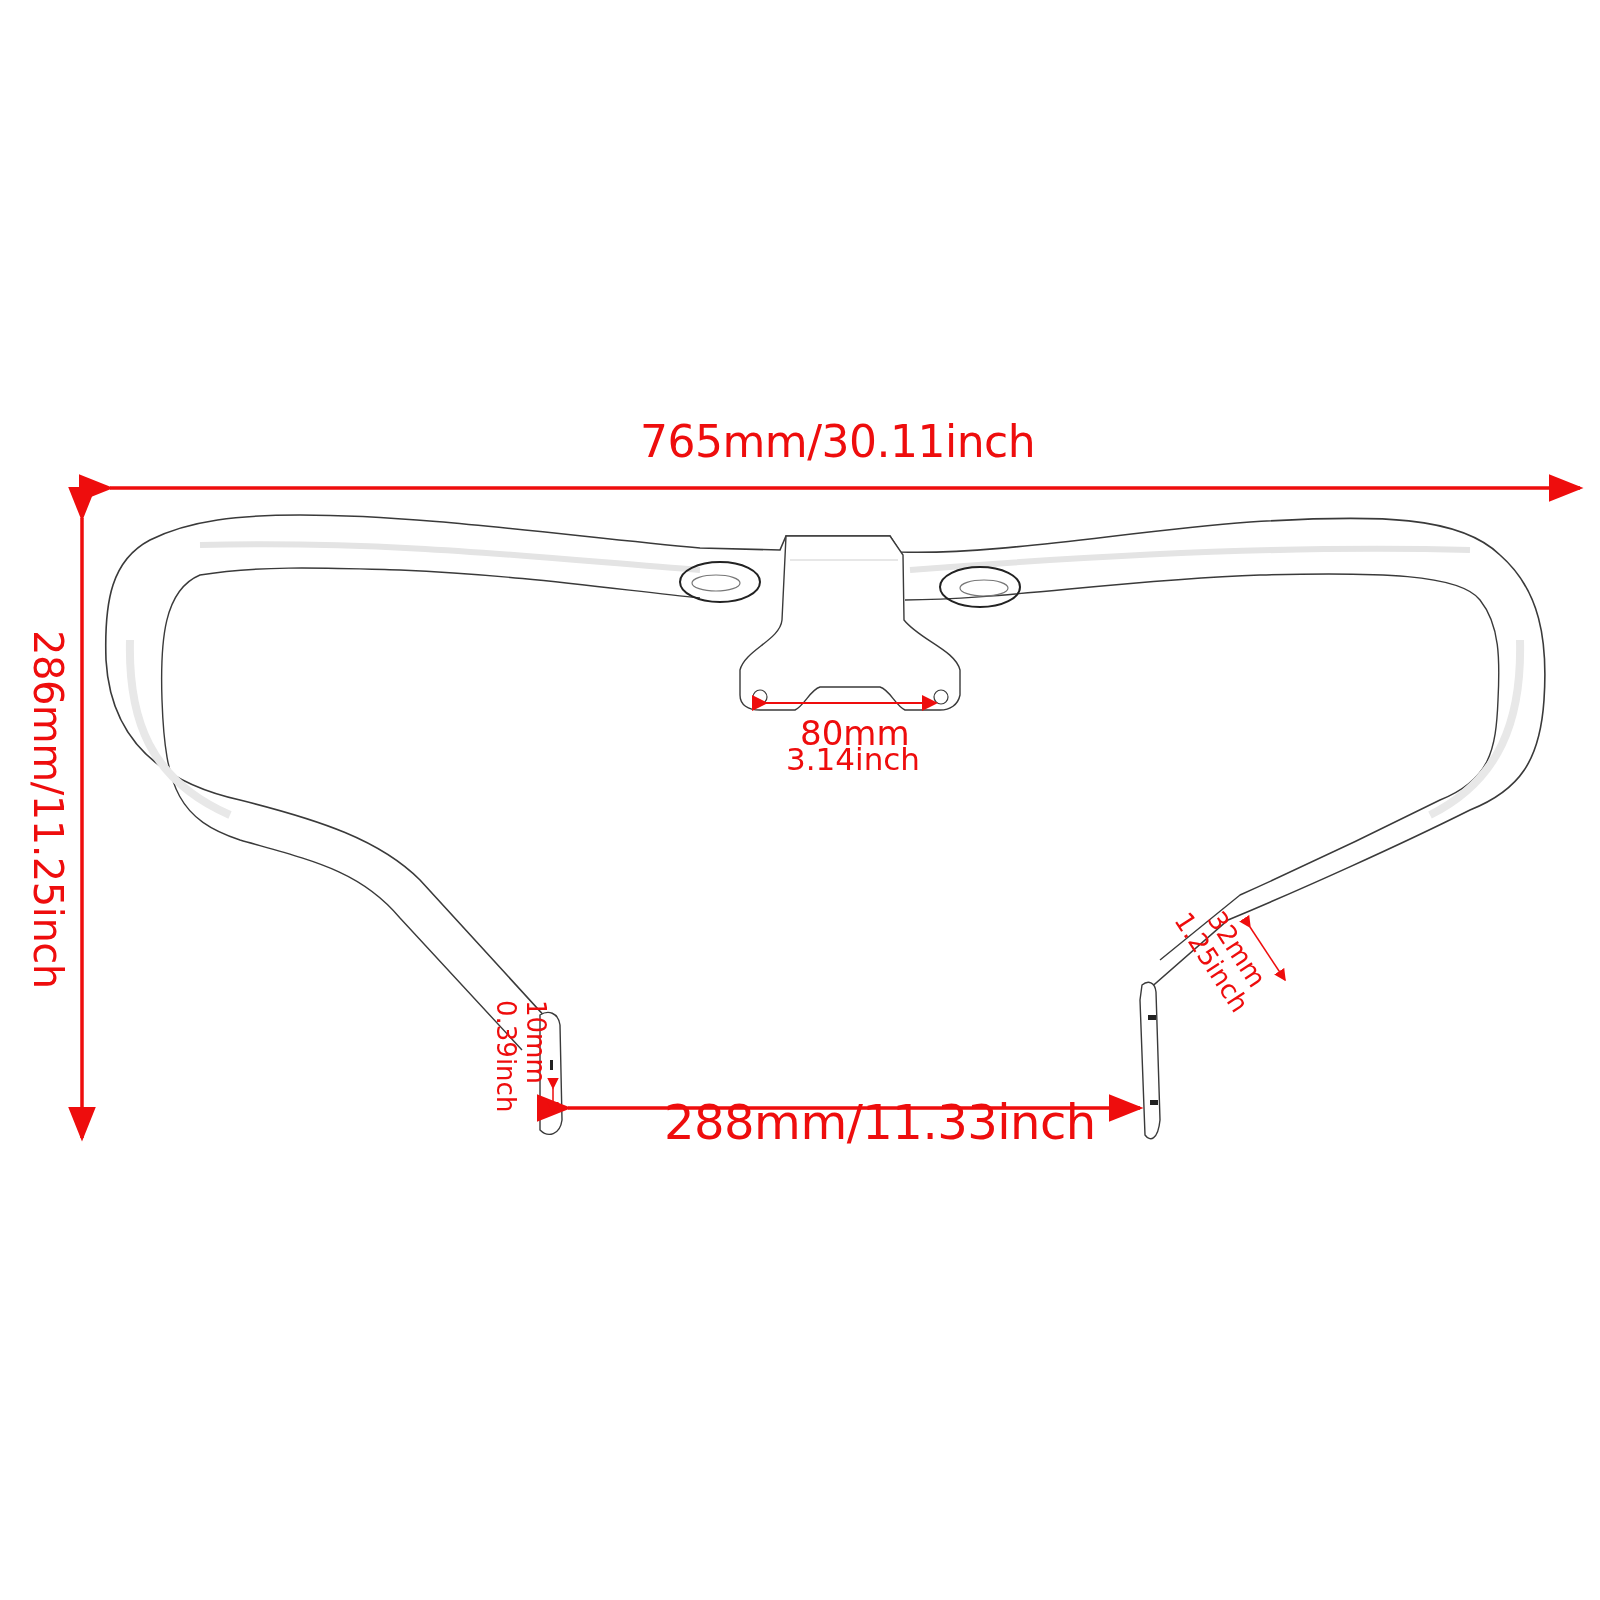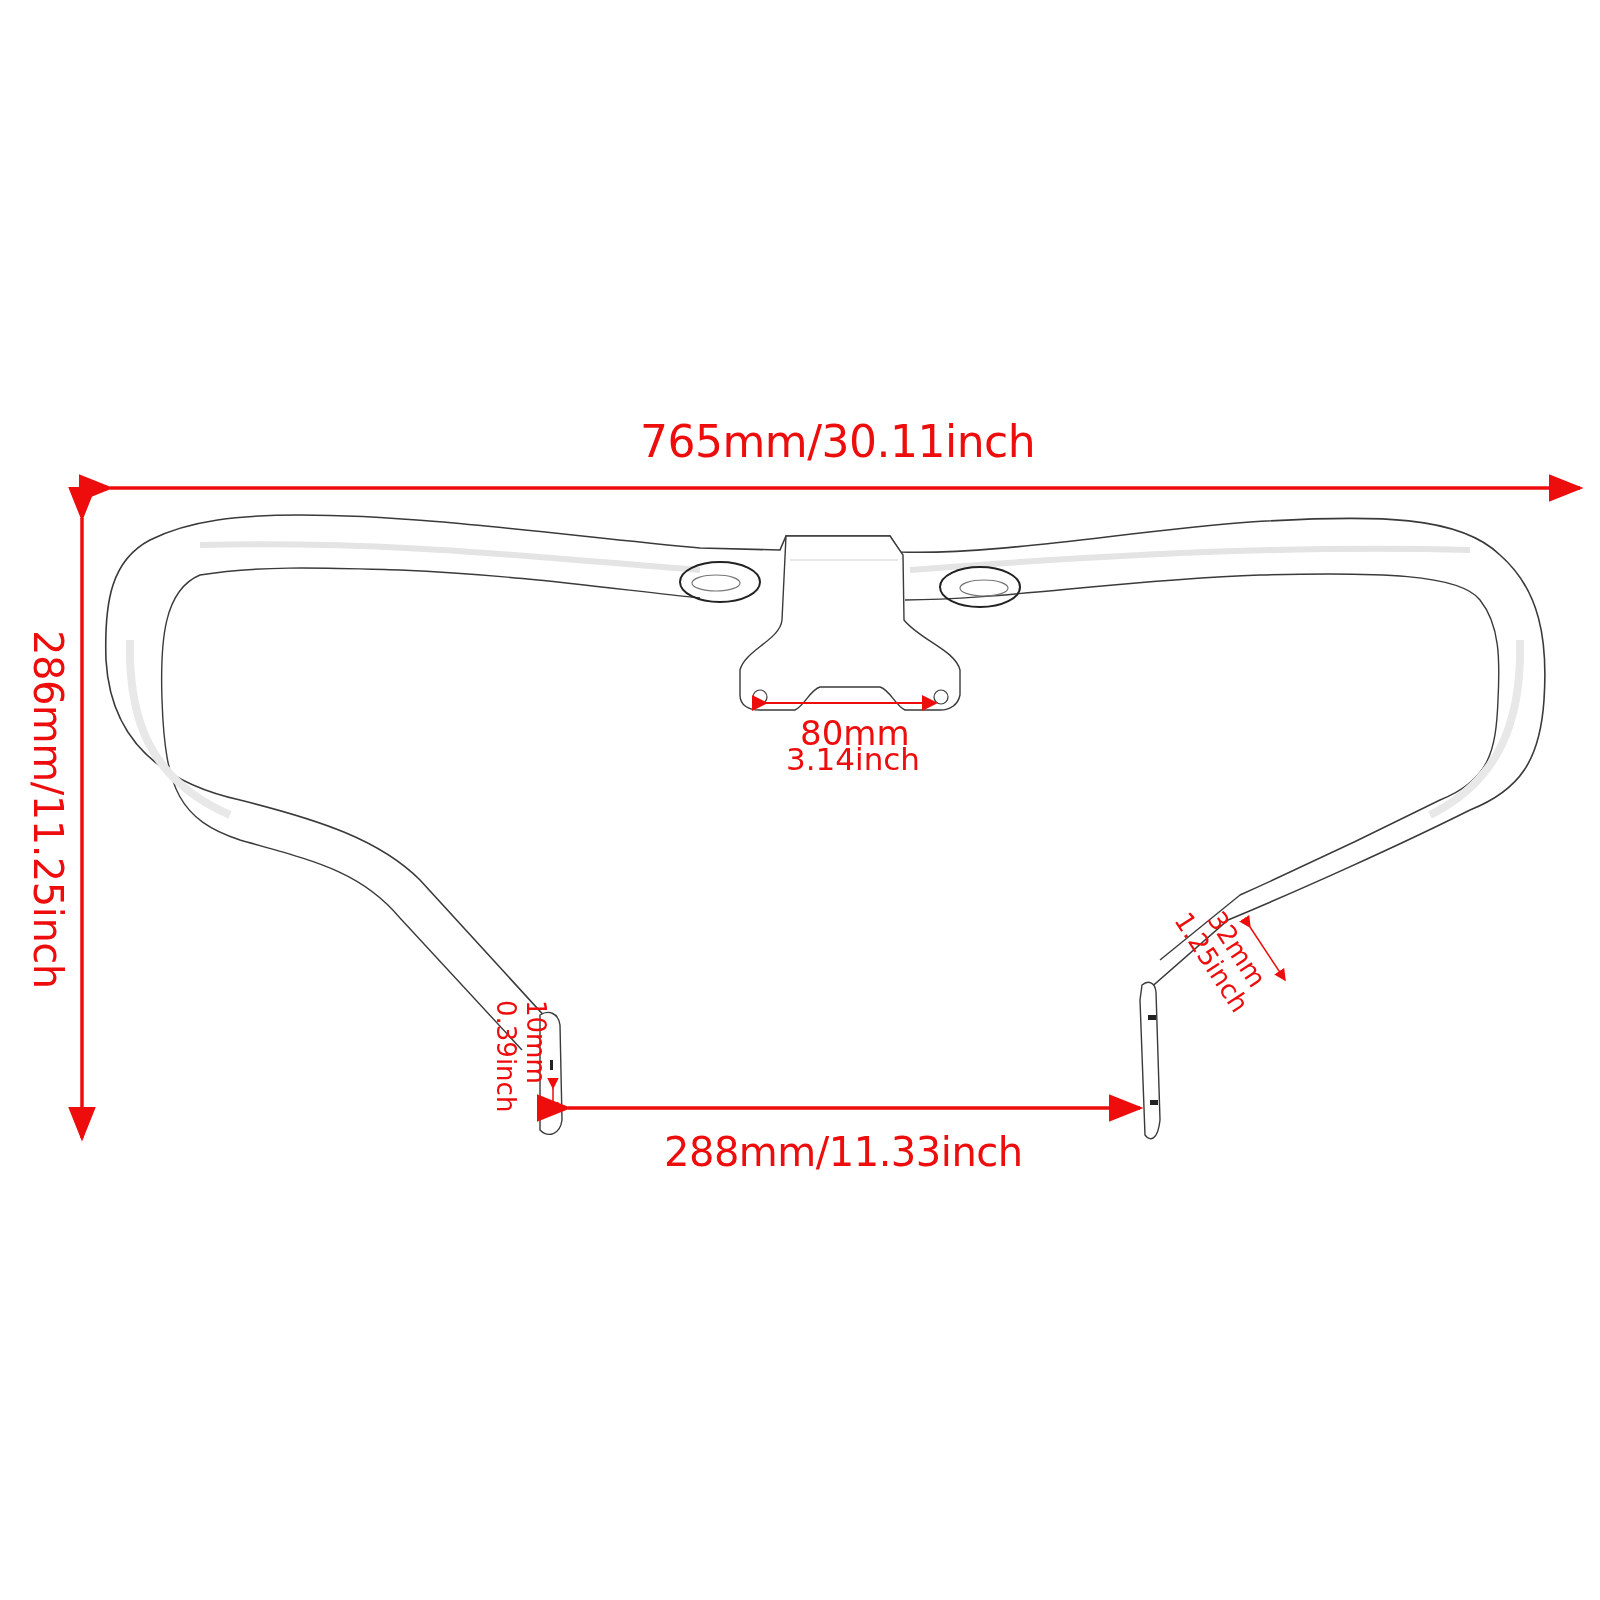--- a/index.html
+++ b/index.html
@@ -1,20 +1,20 @@
 <!DOCTYPE html>
 <html><head>
   <meta charset="utf-8">
   <style>
     html, body { margin: 0; padding: 0; background: #ffffff; }
     body { width: 1600px; height: 1600px; position: relative; overflow: hidden; font-family: "DejaVu Sans", sans-serif; }
     #canvas { position: absolute; left: 0; top: 0; width: 1600px; height: 1600px; }
     .dim-label { position: absolute; color: #ee0d0d; font-family: "DejaVu Sans", sans-serif; white-space: nowrap; line-height: 1; }
     .lbl-width { left: 640px; top: 420px; font-size: 44px; letter-spacing: -0.5px; }
-    .lbl-gap { left: 664px; top: 1098px; font-size: 40px; letter-spacing: -0.5px; margin-top: 34px; }
+    .lbl-gap { left: 664px; top: 1098px; font-size: 48px; letter-spacing: -0.5px; }
     .lbl-height { left: 48px; top: 810px; font-size: 40px; letter-spacing: -0.5px; transform-origin: 0 0; transform: translate(0, 0) rotate(90deg) translate(-180px, -20px); }
     .lbl-mount-a { left: 800px; top: 716px; font-size: 34px; }
     .lbl-mount-b { left: 786px; top: 744px; font-size: 31px; }
     .lbl-plate-a { left: 535px; top: 1055px; font-size: 26px; transform-origin: 0 0; transform: rotate(90deg) translate(-55px, -14px); }
     .lbl-plate-b { left: 505px; top: 1055px; font-size: 26px; transform-origin: 0 0; transform: rotate(90deg) translate(-55px, -14px); }
     .lbl-tube-a { left: 1225px; top: 907px; font-size: 26px; transform-origin: 0 0; transform: rotate(57deg); }
     .lbl-tube-b { left: 1192px; top: 908px; font-size: 26px; transform-origin: 0 0; transform: rotate(57deg); }
   </style>
 </head>
 <body>

